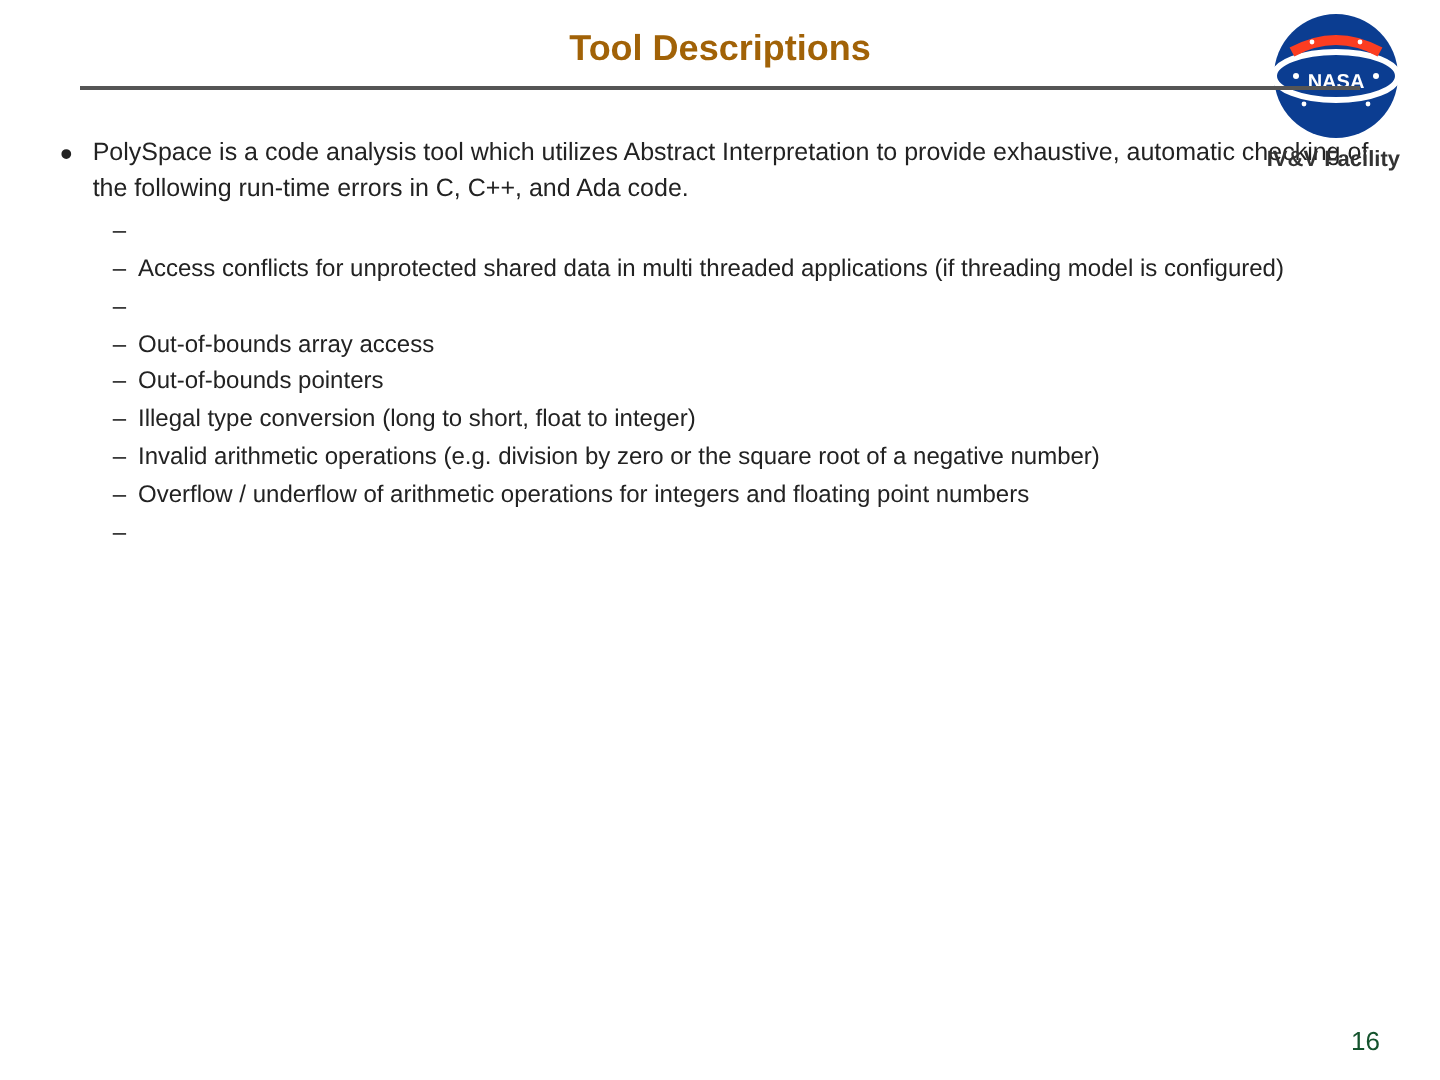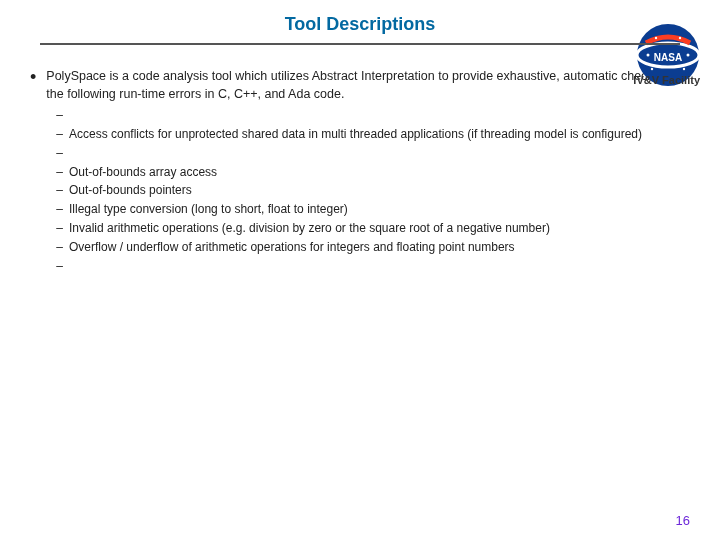--- a/index.html
+++ b/index.html
@@ -23,32 +23,32 @@
 
     .header {
       text-align: center;
       padding: 14px 20px 8px;
       position: relative;
     }
 
     .header-title {
       font-size: 18px;
       font-weight: bold;
-      color: #0369a1;
+      color: #a16207;
     }
 
     .header-rule {
       border: none;
       border-top: 2px solid #555;
       margin: 8px 20px 0;
     }
 
     .nasa-logo {
       position: absolute;
-      top: 23px;
+      top: 6px;
       right: 20px;
       width: 64px;
       height: 64px;
     }
 
     
     .nasa-logo svg {
       width: 64px;
       height: 64px;
     }
@@ -106,21 +106,21 @@
     .dash {
       margin-right: 6px;
       flex-shrink: 0;
     }
 
     .page-number {
       position: absolute;
       bottom: 12px;
       right: 30px;
       font-size: 13px;
-      color: #6d28d9;
+      color: #14532d;
     }
   </style>
 </head>
 <body>
 
 <div class="slide">
 
   <div class="nasa-logo">
     <svg viewBox="0 0 64 64" xmlns="http://www.w3.org/2000/svg">
 

